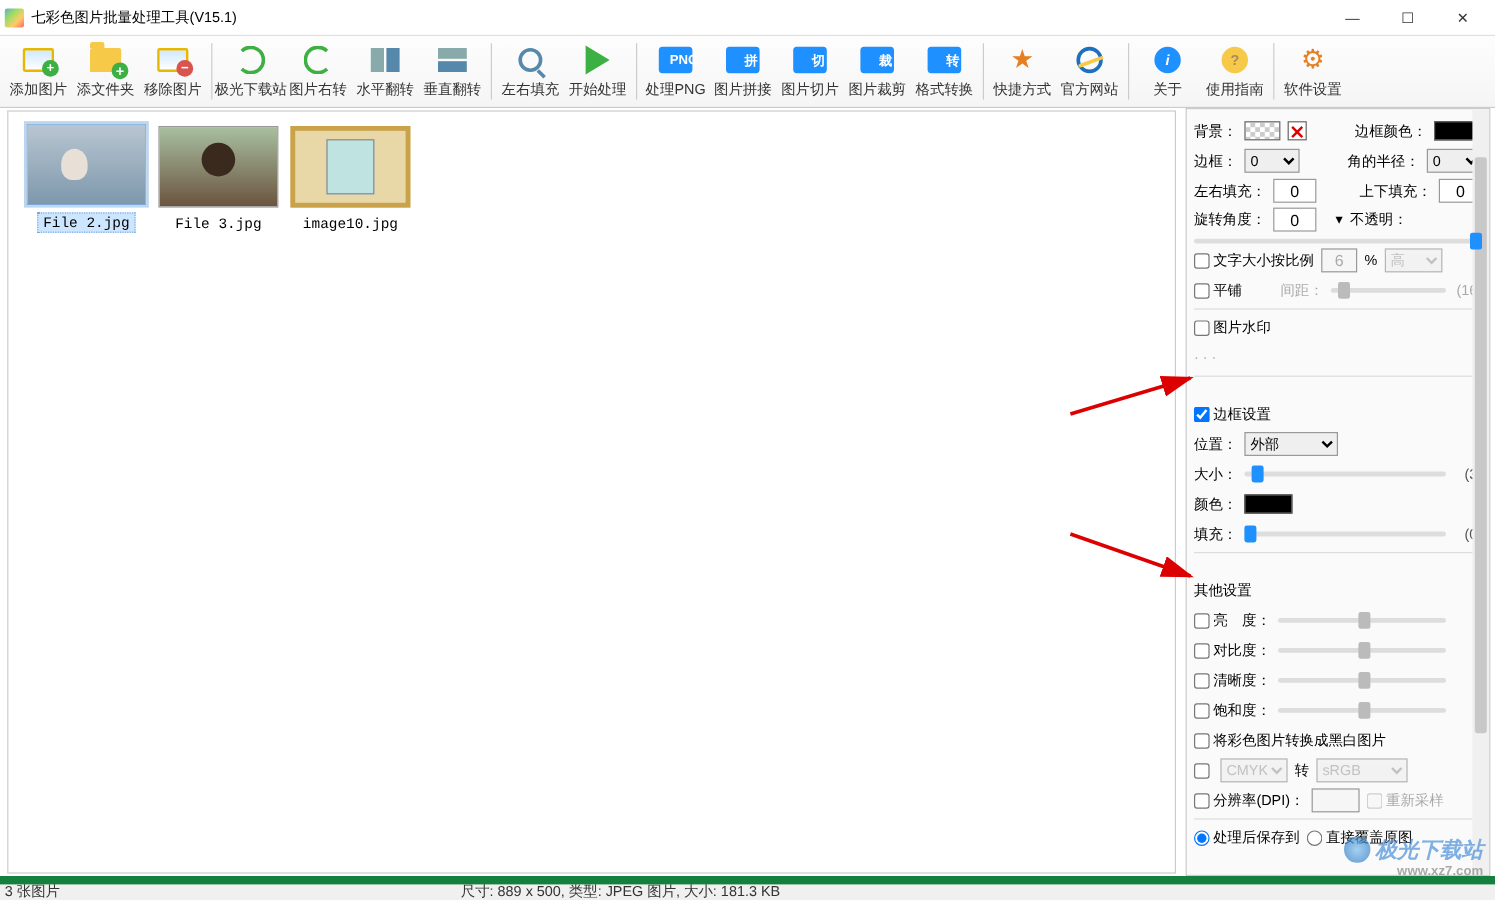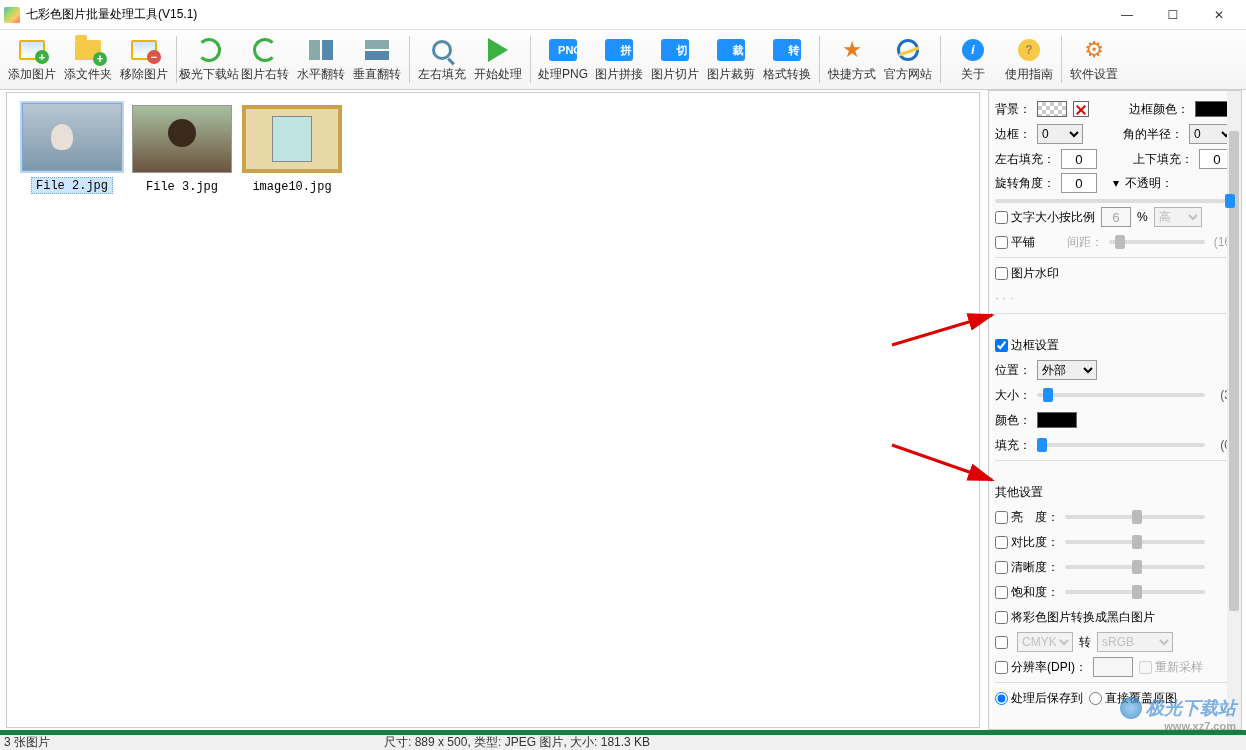--- a/index.html
+++ b/index.html
@@ -38,21 +38,21 @@
 .side-panel .color-swatch { width:40px; height:16px; border:1px solid #666; background:#000; }
 .side-panel .trans-swatch { width:30px; height:16px; border:1px solid #666; background:repeating-conic-gradient(#ccc 0 25%, #fff 0 50%) 0 0/8px 8px; }
 .side-panel .red-cross { width:16px; height:16px; border:1px solid #666; position:relative; background:#fff; }
 .side-panel .red-cross::before, .side-panel .red-cross::after { content:""; position:absolute; left:1px; right:1px; top:50%; height:2px; background:#d00; }
 .side-panel .red-cross::before { transform:rotate(45deg); }
 .side-panel .red-cross::after { transform:rotate(-45deg); }
 .side-panel .disabled { color:#aaa; }
 .side-panel .scrollbar-v { position:absolute; right:0; top:0; bottom:0; width:14px; background:#f0f0f0; }
 .side-panel .scrollbar-v .bar { position:absolute; left:2px; right:2px; top:40px; height:480px; background:#c8c8c8; border-radius:2px; }
 
-.statusbar { position:absolute; left:0; right:0; bottom:0; height:20px; background:#f0f0f0; border-top:5px solid #15803d; display:flex; align-items:center; font-size:12px; color:#333; padding:0 4px; }
+.statusbar { position:absolute; left:0; right:0; bottom:0; height:20px; background:#f0f0f0; border-top:7px solid #15803d; display:flex; align-items:center; font-size:12px; color:#333; padding:0 4px; }
 .statusbar .sb-left { flex:0 0 380px; }
 .statusbar .sb-mid { flex:1; }
 
 .watermark { position:absolute; right:10px; bottom:18px; opacity:0.7; color:#4a90d9; font-size:18px; font-style:italic; font-weight:bold; pointer-events:none; }
 
 
 .arrow { position:absolute; pointer-events:none; }
 .arrow svg { overflow:visible; }
 .ico-pic { width:26px; height:20px; border:2px solid #e6b800; background:linear-gradient(#cfe8ff,#fff); position:relative; border-radius:2px; }
 .ico-pic .badge { position:absolute; right:-6px; bottom:-6px; width:14px; height:14px; border-radius:50%; display:flex; align-items:center; justify-content:center; font-size:11px; color:#fff; font-weight:bold; }
@@ -307,21 +307,21 @@
     <label><input type="checkbox" style=""><span>图片水印</span></label>
   </div>
   <div class="row disabled">· · ·</div>
 
   <hr>
   <div class="row section-head">
     <label><input type="checkbox" checked="" style=""><span>边框设置</span></label>
   </div>
   <div class="row">
     <label>位置：</label>
-    <select style="width:60px"><option>外部</option></select>
+    <select style="width:78px"><option>外部</option></select>
   </div>
   <div class="row">
     <label>大小：</label>
     <div class="slider-track">
         <div class="slider-thumb" style="left:6px"></div>
       </div>
     <span class="val-label">(3)</span>
   </div>
   <div class="row">
     <label>颜色：</label>

